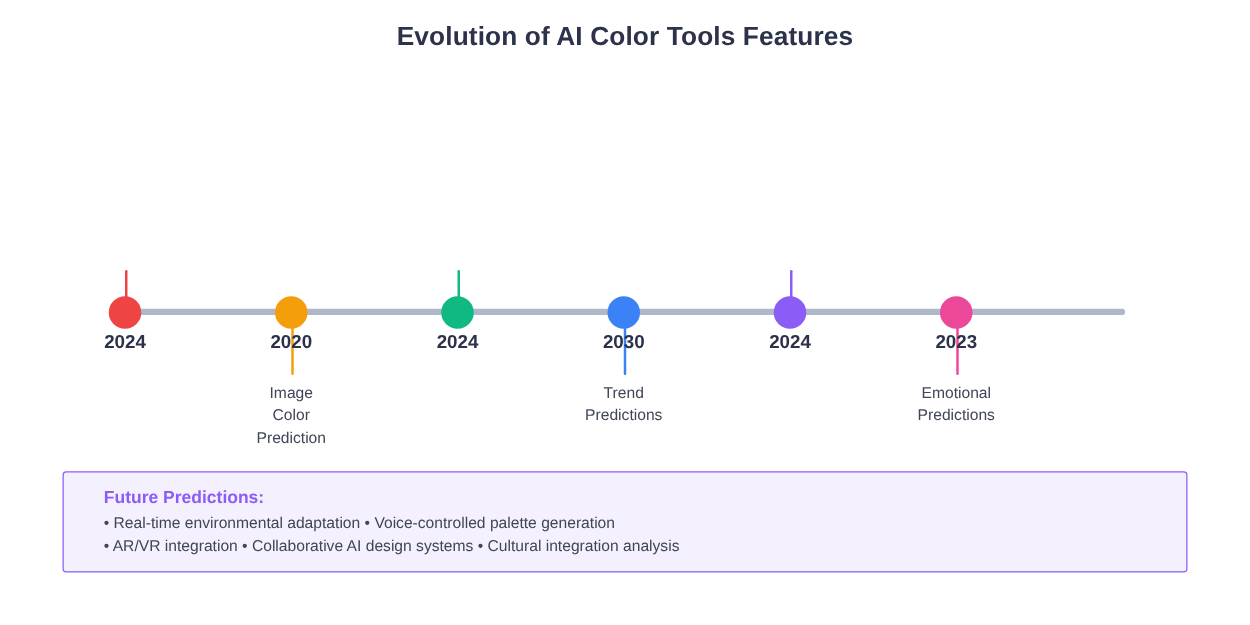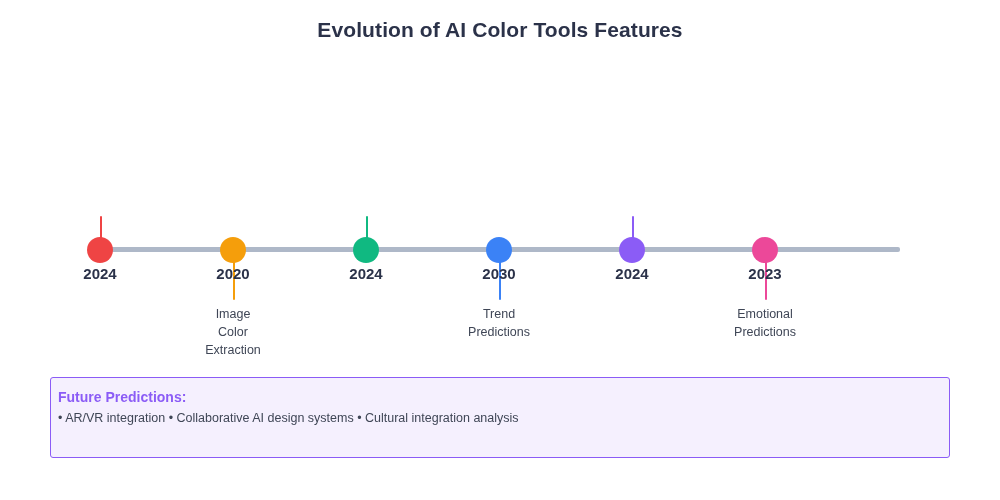--- a/index.html
+++ b/index.html
@@ -84,21 +84,21 @@
   .predictions-box {
     position: absolute;
     left: 50px;
     top: 377px;
     width: 900px;
     height: 81px;
     box-sizing: border-box;
     background: #f5f0fe;
     border: 1.5px solid #8b5cf6;
     border-radius: 3px;
-    padding: 11px 20px 0 7px;
+    padding: 11px 20px 0 32px;
   }
   .predictions-title {
     font-size: 14px;
     font-weight: bold;
     color: #8b5cf6;
     margin-bottom: 4px;
   }
   .predictions-line {
     font-size: 12.5px;
     line-height: 19px;
@@ -120,21 +120,21 @@
         <div class="dot" style="background: rgb(239, 68, 68);"></div>
         <div class="year">2024</div>
       </div>
       <div class="node below" style="left: 233px;">
         <div class="stem" style="background: rgb(245, 158, 11);"></div>
         <div class="dot" style="background: rgb(245, 158, 11);"></div>
         <div class="year">2020</div>
         <div class="feature">
           <div>Image</div>
           <div>Color</div>
-          <div>Extraction</div>
+          <div>Prediction</div>
         </div>
       </div>
       <div class="node above" style="left: 366px;">
         <div class="stem" style="background: rgb(16, 185, 129);"></div>
         <div class="dot" style="background: rgb(16, 185, 129);"></div>
         <div class="year">2024</div>
       </div>
       <div class="node below" style="left: 499px;">
         <div class="stem" style="background: rgb(59, 130, 246);"></div>
         <div class="dot" style="background: rgb(59, 130, 246);"></div>
@@ -155,16 +155,17 @@
         <div class="year">2023</div>
         <div class="feature">
           <div>Emotional</div>
           <div>Predictions</div>
         </div>
       </div>
     </div>
 
   <div class="predictions-box">
     <div class="predictions-title">Future Predictions:</div>
+    <div class="predictions-line">• Real-time environmental adaptation • Voice-controlled palette generation</div>
     <div class="predictions-line">• AR/VR integration • Collaborative AI design systems • Cultural integration analysis</div>
   </div>
 
 </div>
 
 </body></html>

